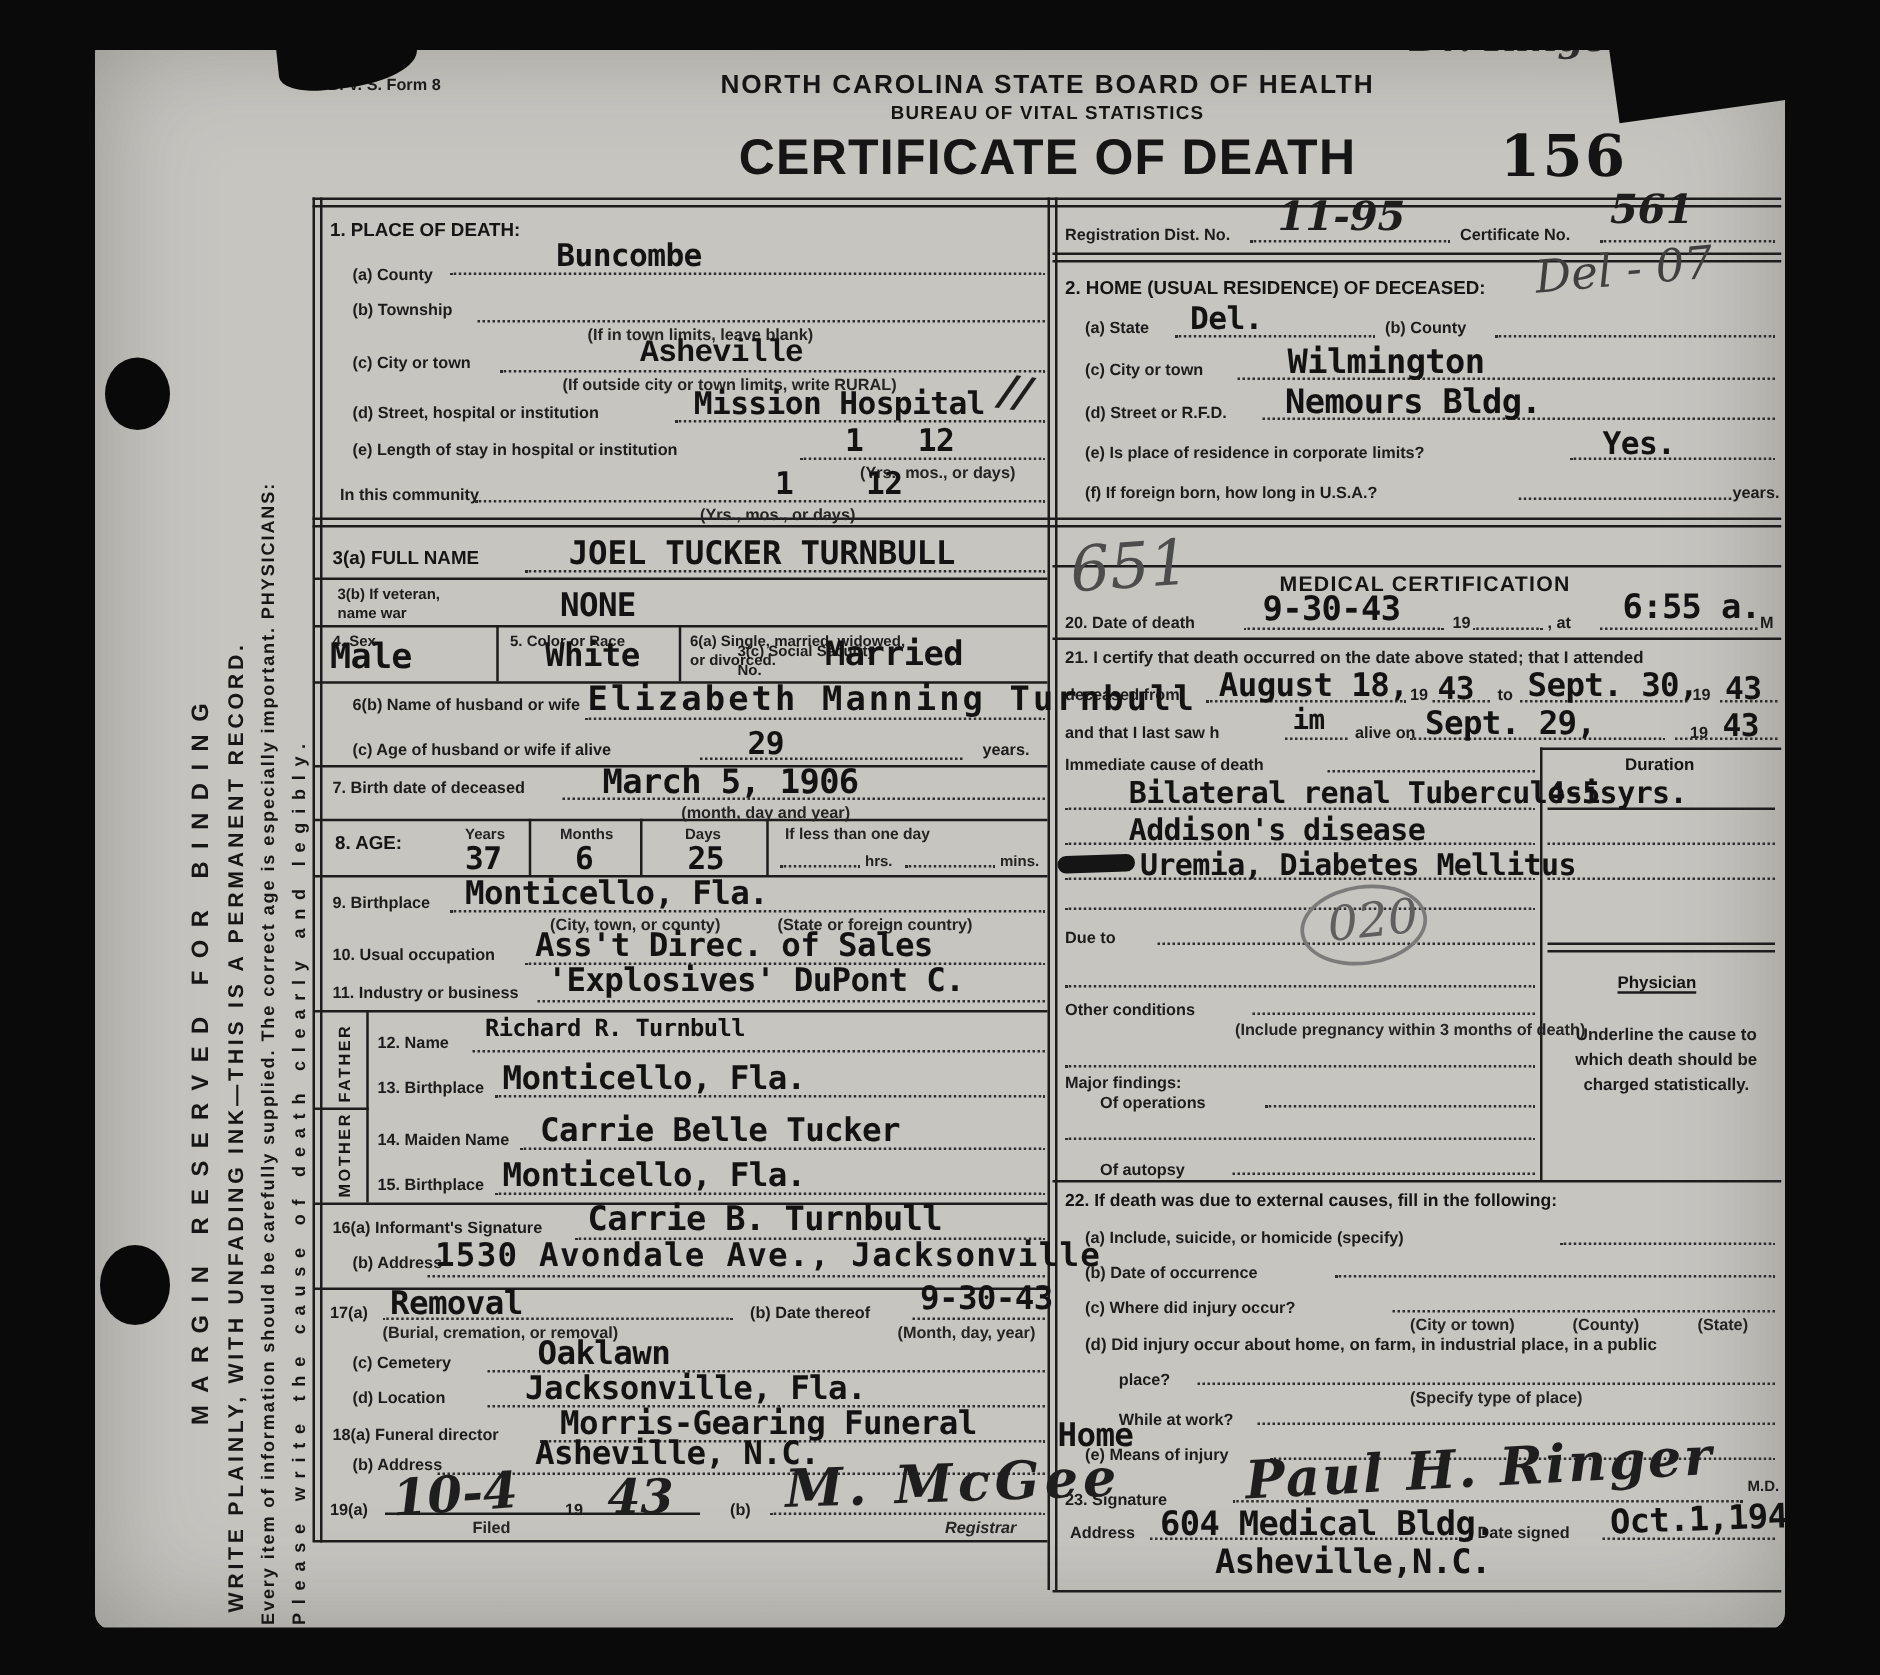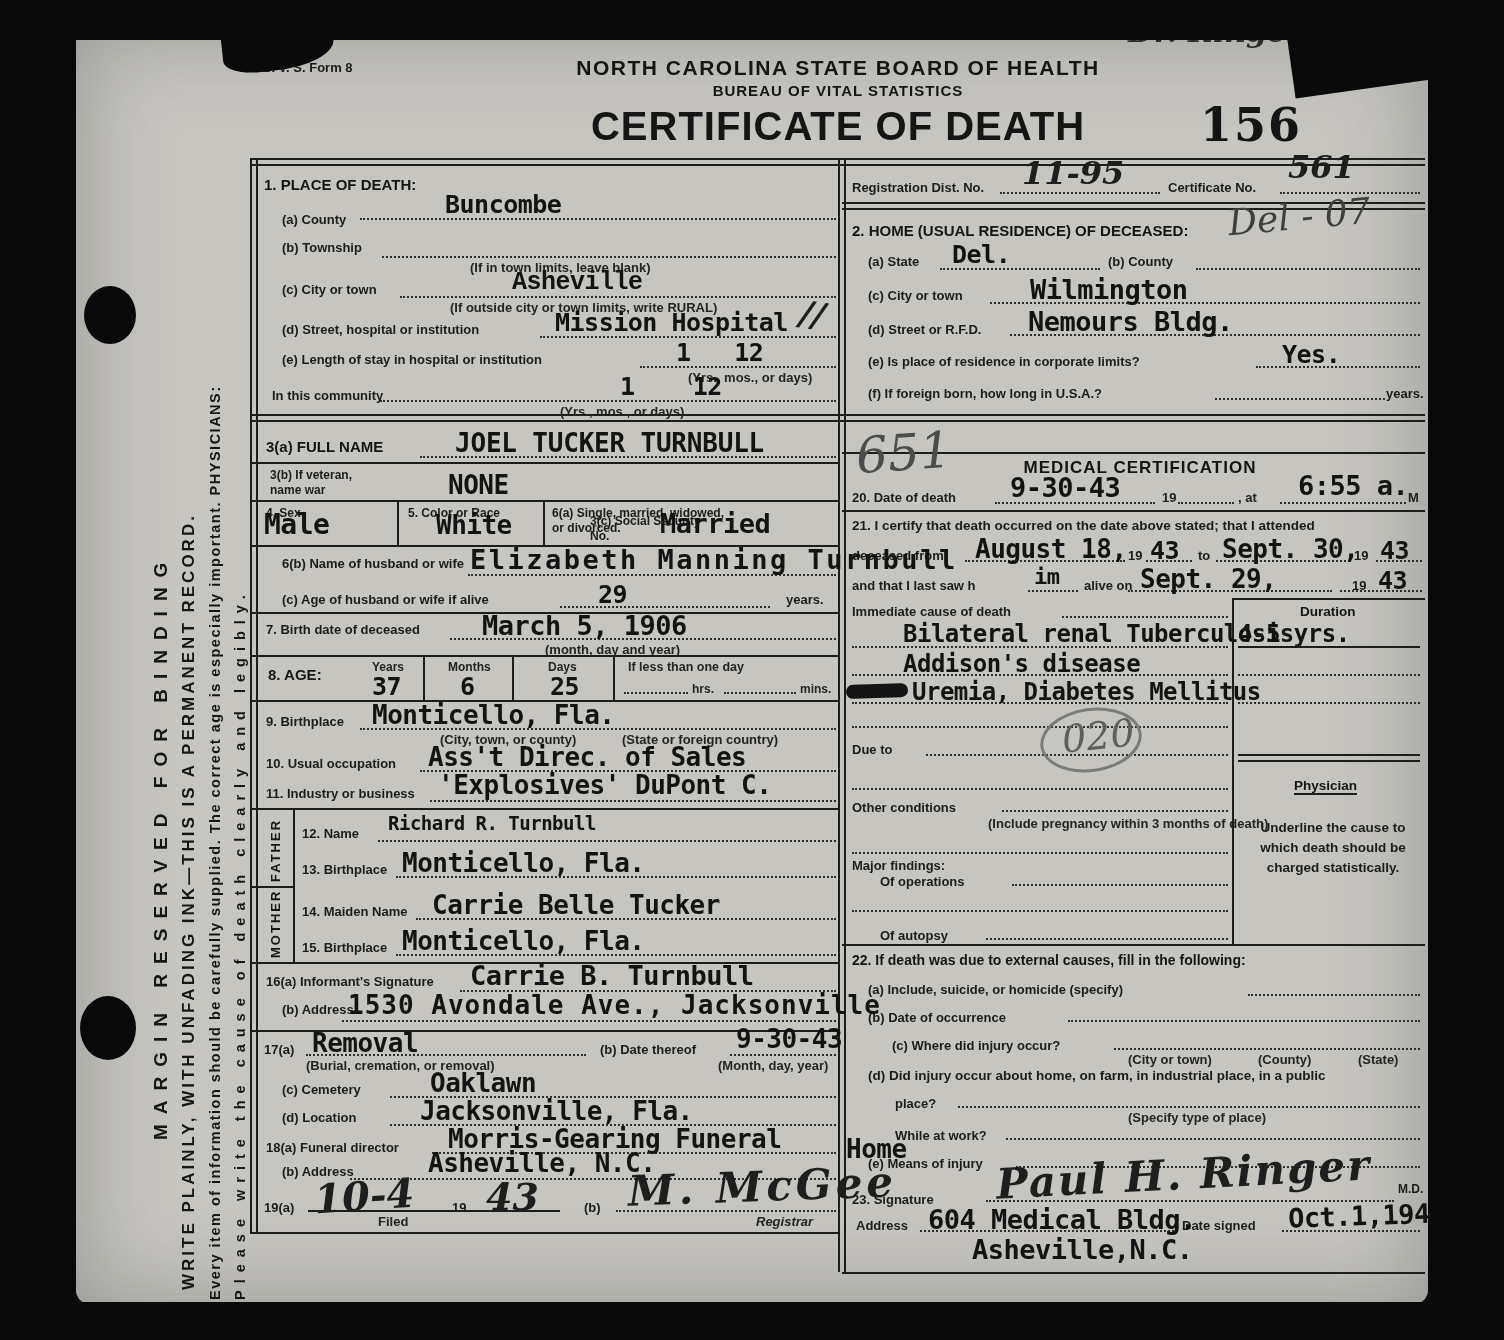--- a/index.html
+++ b/index.html
@@ -302,21 +302,21 @@
   <div class="dot" style="left:852px;top:910px;width:376px;"></div>
   <div class="lbl" style="left:880px;top:928px;">Of autopsy</div>
   <div class="dot" style="left:986px;top:938px;width:242px;"></div>
   <div class="sol" style="left:842px;top:944px;width:583px;"></div>
 
   <div class="head" style="left:852px;top:952px;font-size:14px;">22. If death was due to external causes, fill in the following:</div>
   <div class="lbl" style="left:868px;top:982px;">(a) Include, suicide, or homicide (specify)</div>
   <div class="dot" style="left:1248px;top:994px;width:172px;"></div>
   <div class="lbl" style="left:868px;top:1010px;">(b) Date of occurrence</div>
   <div class="dot" style="left:1068px;top:1020px;width:352px;"></div>
-  <div class="lbl" style="left:868px;top:1038px;margin-left:24px;">(c) Where did injury occur?</div>
+  <div class="lbl" style="left:868px;top:1038px;">(c) Where did injury occur?</div>
   <div class="dot" style="left:1114px;top:1048px;width:306px;"></div>
   <div class="note" style="left:1128px;top:1052px;font-size:13px;">(City or town)</div>
   <div class="note" style="left:1258px;top:1052px;font-size:13px;">(County)</div>
   <div class="note" style="left:1358px;top:1052px;font-size:13px;">(State)</div>
   <div class="lbl" style="left:868px;top:1068px;font-size:13.5px;">(d) Did injury occur about home, on farm, in industrial place, in a public</div>
   <div class="lbl" style="left:895px;top:1096px;">place?</div>
   <div class="dot" style="left:958px;top:1106px;width:462px;"></div>
   <div class="note" style="left:1128px;top:1110px;font-size:13px;">(Specify type of place)</div>
   <div class="lbl" style="left:895px;top:1128px;">While at work?</div>
   <div class="dot" style="left:1006px;top:1138px;width:414px;"></div>

